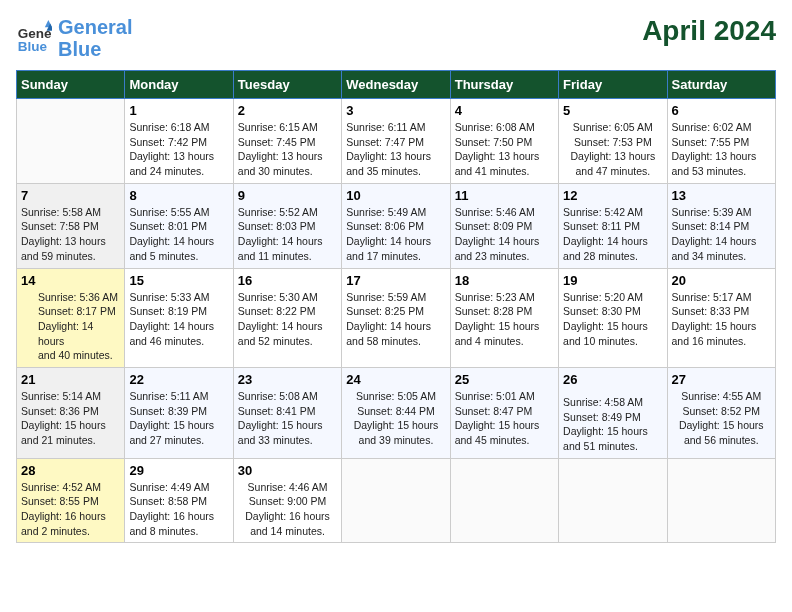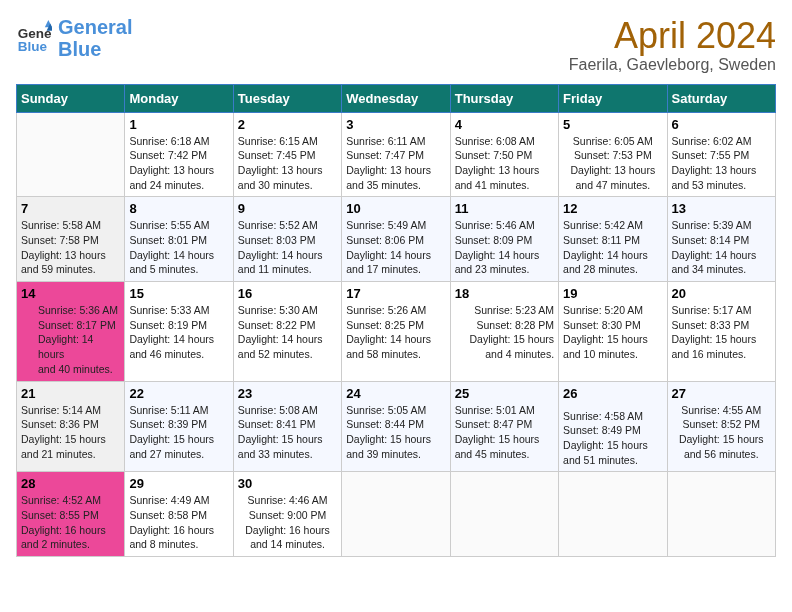--- a/index.html
+++ b/index.html
@@ -31,52 +31,52 @@
       color: #4a90d9;
     }
     .logo-icon {
       width: 36px;
       height: 36px;
     }
     .title-block {
       text-align: right;
     }
     .month-title {
-      font-size: 36px;
-      font-weight: normal;
-      color: #a16207;
+      font-size: 28px;
+      font-weight: bold;
+      color: #14532d;
       line-height: 1.1;
     }
     .location-title {
       font-size: 16px;
       color: #555;
     }
     table {
       width: 100%;
       border-collapse: collapse;
       font-size: 11px;
     }
     thead tr th {
-      background: #0f766e;
+      background: #14532d;
       color: #fff;
       padding: 6px 4px;
       text-align: left;
       font-size: 13px;
       font-weight: bold;
       border: 1px solid #3a7bc8;
     }
     tbody tr td {
       border: 1px solid #ccc;
       vertical-align: top;
       padding: 4px;
       width: calc(100% / 7);
       min-height: 80px;
     }
     tbody tr td:first-child {
-      background: #ec4899;
+      background: #fef9c3;
     }
     .day-num {
       font-weight: bold;
       font-size: 13px;
       margin-bottom: 2px;
       display: block;
     }
     .day-info {
       font-size: 10.5px;
       color: #222;
@@ -107,21 +107,20 @@
       <polygon points="34,12 42,12 38,4" fill="#2266aa"></polygon>
     </svg>
     <div>
       <div class="logo-text">
         <span>General</span><br><span style="color:#4a90d9">Blue</span>
       </div>
     </div>
   </div>
   <div class="title-block">
     <div class="month-title">April 2024</div>
-    <div class="location-title">Faerila, Gaevleborg, Sweden</div>
   </div>
 </div>
 
 <table>
   <thead>
     <tr id="header-row">
         <th>Sunday</th>
         <th>Monday</th>
         <th>Tuesday</th>
         <th>Wednesday</th>
@@ -244,28 +243,28 @@
         </td>
         <td>
           <span class="day-num">16</span>
           <div class="day-info" style="white-space: pre-line;">Sunrise: 5:30 AM
 Sunset: 8:22 PM
 Daylight: 14 hours
 and 52 minutes.</div>
         </td>
         <td>
           <span class="day-num">17</span>
-          <div class="day-info" style="white-space: pre-line;">Sunrise: 5:26 AM
+          <div class="day-info" style="white-space: pre-line;">Sunrise: 5:59 AM
 Sunset: 8:25 PM
 Daylight: 14 hours
 and 58 minutes.</div>
         </td>
         <td>
           <span class="day-num">18</span>
-          <div class="day-info" style="white-space: pre-line; text-align: right;">Sunrise: 5:23 AM
+          <div class="day-info" style="white-space: pre-line;">Sunrise: 5:23 AM
 Sunset: 8:28 PM
 Daylight: 15 hours
 and 4 minutes.</div>
         </td>
         <td>
           <span class="day-num">19</span>
           <div class="day-info" style="white-space: pre-line;">Sunrise: 5:20 AM
 Sunset: 8:30 PM
 Daylight: 15 hours
 and 10 minutes.</div>
@@ -295,21 +294,21 @@
         </td>
         <td>
           <span class="day-num">23</span>
           <div class="day-info" style="white-space: pre-line;">Sunrise: 5:08 AM
 Sunset: 8:41 PM
 Daylight: 15 hours
 and 33 minutes.</div>
         </td>
         <td>
           <span class="day-num">24</span>
-          <div class="day-info" style="white-space: pre-line;">Sunrise: 5:05 AM
+          <div class="day-info" style="white-space: pre-line; text-align: center;">Sunrise: 5:05 AM
 Sunset: 8:44 PM
 Daylight: 15 hours
 and 39 minutes.</div>
         </td>
         <td>
           <span class="day-num">25</span>
           <div class="day-info" style="white-space: pre-line;">Sunrise: 5:01 AM
 Sunset: 8:47 PM
 Daylight: 15 hours
 and 45 minutes.</div>

